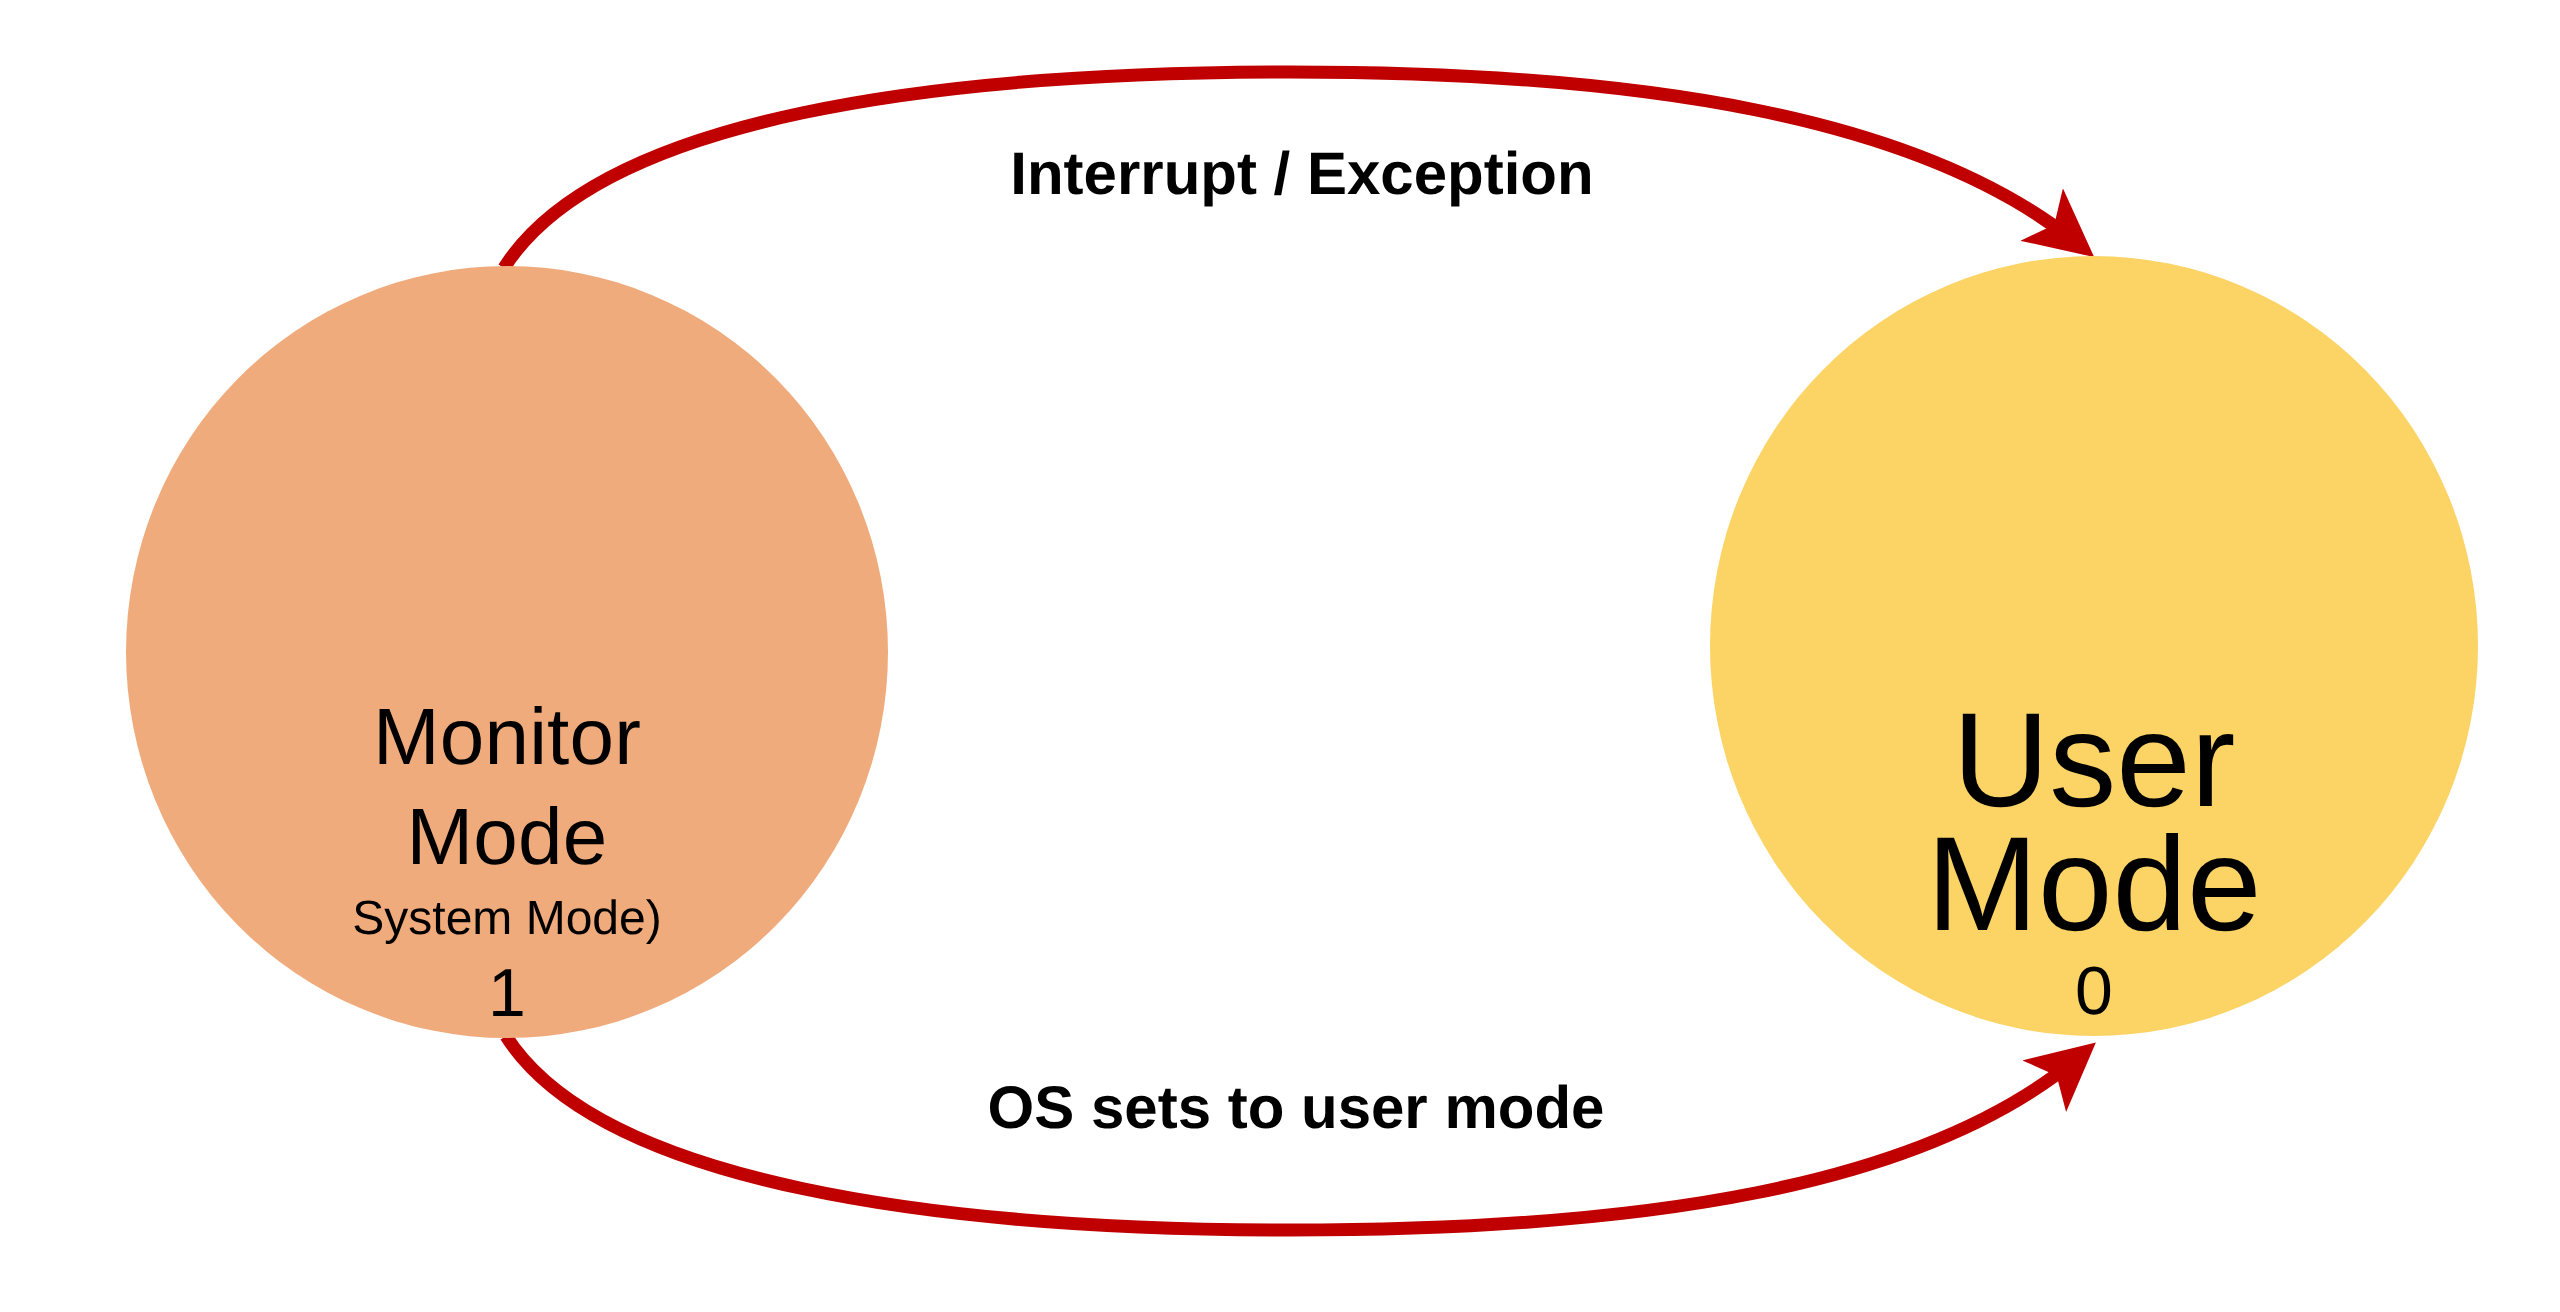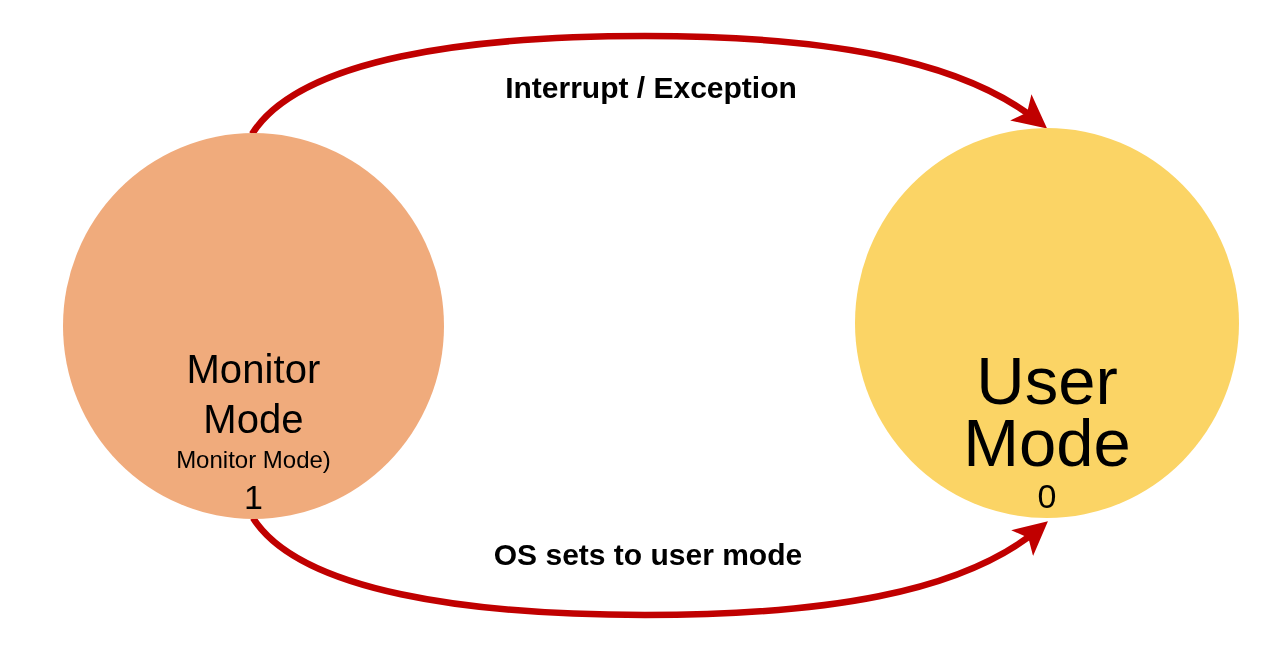--- a/index.html
+++ b/index.html
@@ -124,21 +124,21 @@
 
     <path id="curve-interrupt" d="M 252,134 C 300,58 470,36 645,36 C 820,36 960,58 1039,122" fill="none" stroke="#C00000" stroke-width="6.5" stroke-linecap="butt" marker-end="url(#arrowhead-top)"></path>
 
     <path id="curve-os-sets" d="M 253,518 C 300,592 470,615 645,615 C 820,615 962,594 1040,528" fill="none" stroke="#C00000" stroke-width="6.5" stroke-linecap="butt" marker-end="url(#arrowhead-bottom)"></path>
   </svg>
 
   <div id="monitor-node" class="node-circle">
     <div id="monitor-text-block">
       <div class="line-major-monitor">Monitor</div>
       <div class="line-major-monitor">Mode</div>
-      <div class="line-minor">Monitor Mode)</div>
+      <div class="line-minor">System Mode)</div>
       <div class="line-bit">1</div>
     </div>
   </div>
 
   <div id="user-node" class="node-circle">
     <div id="user-text-block">
       <div class="line-major-user">User</div>
       <div class="line-major-user">Mode</div>
       <div class="line-bit">0</div>
     </div>

